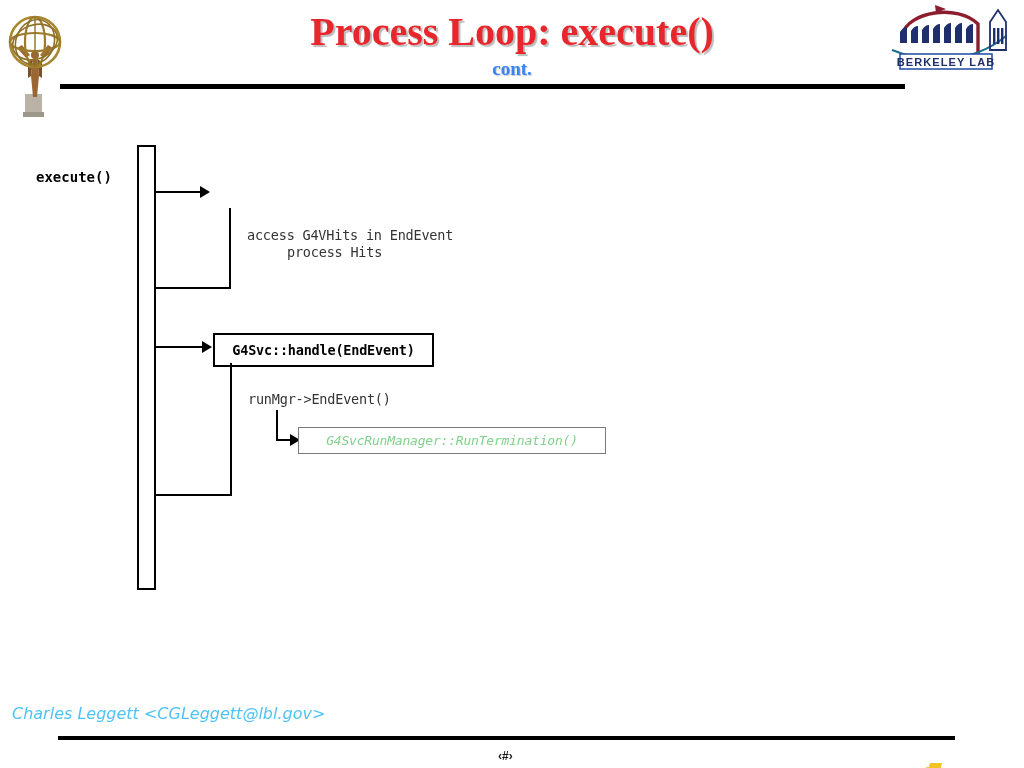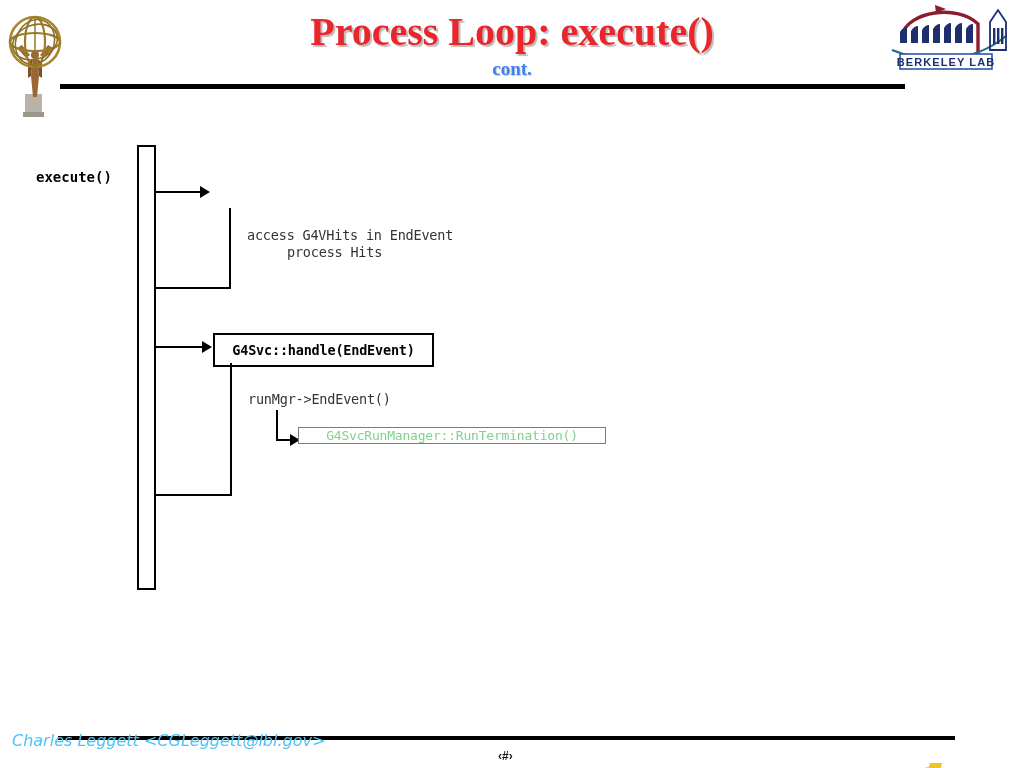--- a/index.html
+++ b/index.html
@@ -100,21 +100,20 @@
   
   #footer-author {
     position: absolute;
     left: 12px;
     top: 704px;
     font-family: "DejaVu Sans", sans-serif;
     font-style: italic;
     font-size: 16px;
     color: #4FC3F7;
     white-space: nowrap;
-    margin-top: 27px;
   }
   #footer-slidenum {
     position: absolute;
     left: 498px;
     top: 749px;
     font-family: "Liberation Sans", sans-serif;
     font-weight: bold;
     font-size: 12px;
     color: #1a1a1a;
   }
@@ -285,21 +284,21 @@
 
     <div class="seg-v" style="left:230px; top:363px; height:132px;"></div>
     <div class="seg-h" style="left:155px; top:494px; width:77px;"></div>
 
     <div class="note-text" style="left:248px; top:391px;">runMgr-&gt;EndEvent()</div>
 
     <div class="seg-v" style="left:276px; top:410px; height:31px;"></div>
     <div class="seg-h" style="left:276px; top:439px; width:17px;"></div>
     <div class="arrow-head" style="left:290px; top:434px;"></div>
 
-    <div class="call-box green" style="left:298px; top:427px; width:308px; height:17px;">G4SvcRunManager::RunTermination()</div>
+    <div class="call-box green" style="left:298px; top:427px; width:308px; height:27px;font-style:italic;">G4SvcRunManager::RunTermination()</div>
 
   </div>
 
   <div id="footer-rule"></div>
 
   <div id="footer-author">Charles Leggett &lt;CGLeggett@lbl.gov&gt;</div>
   <div id="footer-slidenum">‹#›</div>
 
   <div id="nersc-logo">
     <svg width="110" height="44" viewBox="0 0 110 44" xmlns="http://www.w3.org/2000/svg">

